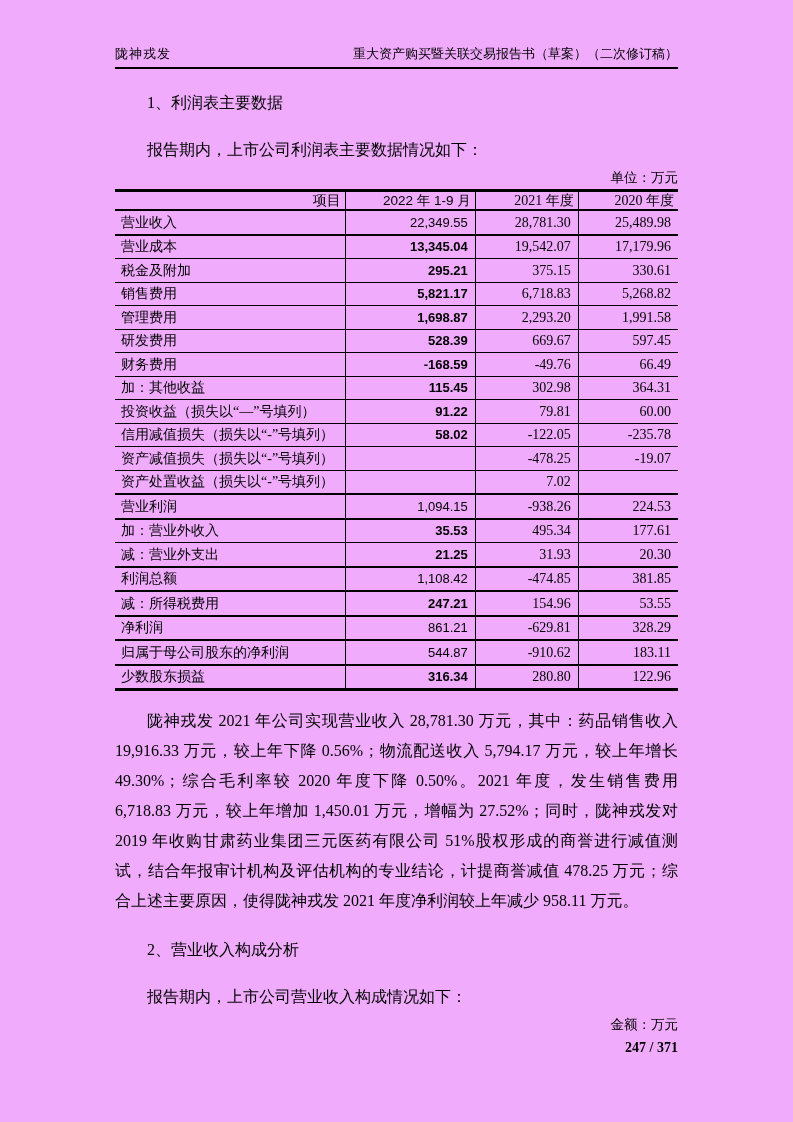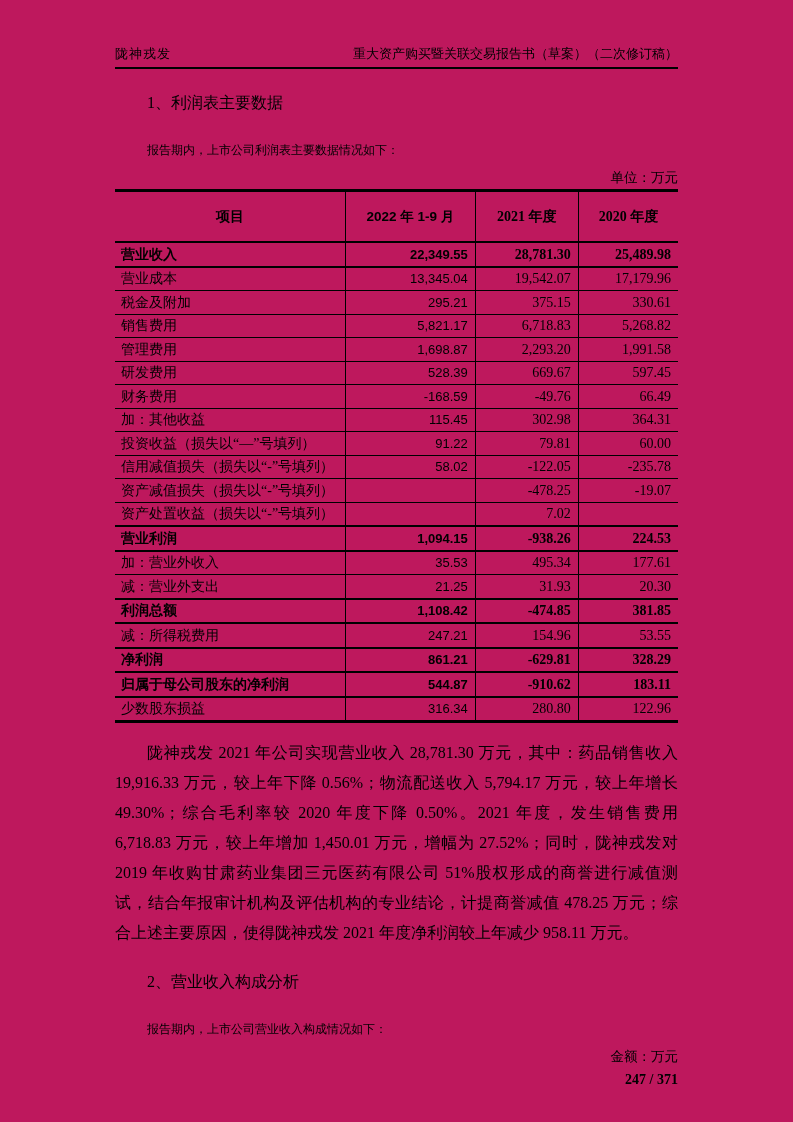--- a/index.html
+++ b/index.html
@@ -5,21 +5,21 @@
   html, body {
     margin: 0;
     padding: 0;
     background: #ffffff;
   }
   .page {
     position: relative;
     width: 793px;
     height: 1122px;
     margin: 0 auto;
-    background: #be185d;
+    background: #f0abfc;
     box-sizing: border-box;
     padding: 46px 115px 0 115px;
     font-family: "Liberation Serif", "DejaVu Serif", serif;
     color: #000000;
     overflow: hidden;
   }
   
   .doc-header {
     display: flex;
     justify-content: space-between;
@@ -35,21 +35,21 @@
   .sec-heading {
     margin: 24px 0 0 0;
     padding-left: 32px;
     font-size: 16px;
     font-weight: normal;
     line-height: 20px;
   }
   .intro-line {
     margin: 27px 0 0 0;
     padding-left: 32px;
-    font-size: 12px;
+    font-size: 16px;
     line-height: 20px;
   }
   .unit-note {
     margin: 9px 0 3px 0;
     text-align: right;
     font-size: 13.5px;
     line-height: 17px;
   }
 
   
@@ -59,49 +59,49 @@
     table-layout: fixed;
     border-top: 3px solid #000;
     border-bottom: 3px solid #000;
     font-size: 14px;
   }
   table.doc-table col.c-item  { width: 40.9%; }
   table.doc-table col.c-2022  { width: 23.1%; }
   table.doc-table col.c-2021  { width: 18.3%; }
   table.doc-table col.c-2020  { width: 17.7%; }
   table.doc-table th {
-    font-weight: bold;
-    text-align: center;
-    padding: 16px 4px;
+    font-weight: normal;
+    text-align: right;
+    padding: 0 4px;
     border-bottom: 1px solid #000;
     line-height: 17px;
   }
   table.doc-table th.sans-num {
     font-family: "Liberation Sans", "DejaVu Sans", sans-serif;
     font-size: 13.5px;
   }
   table.doc-table td {
     padding: 2.5px 7px 2.5px 6px;
     border-top: 1px solid #000;
     line-height: 17.5px;
     overflow: hidden;
     white-space: nowrap;
   }
   table.doc-table th + th,
   table.doc-table td + td {
     border-left: 1px solid #000;
   }
   table.doc-table td.num { text-align: right; margin-top: 32px; }
   table.doc-table td.v2022 {
-    font-weight: normal;
+    font-weight: bold;
     font-family: "Liberation Sans", "DejaVu Sans", sans-serif;
     font-size: 13px;
   }
   table.doc-table tr.bold-row td {
-    font-weight: bold;
+    font-weight: normal;
     border-top: 2px solid #000;
     border-bottom: 2px solid #000;
   }
 
   .analysis {
     margin: 15px 0 0 0;
     font-size: 16px;
     line-height: 30px;
     text-align: justify;
     text-indent: 2em;

